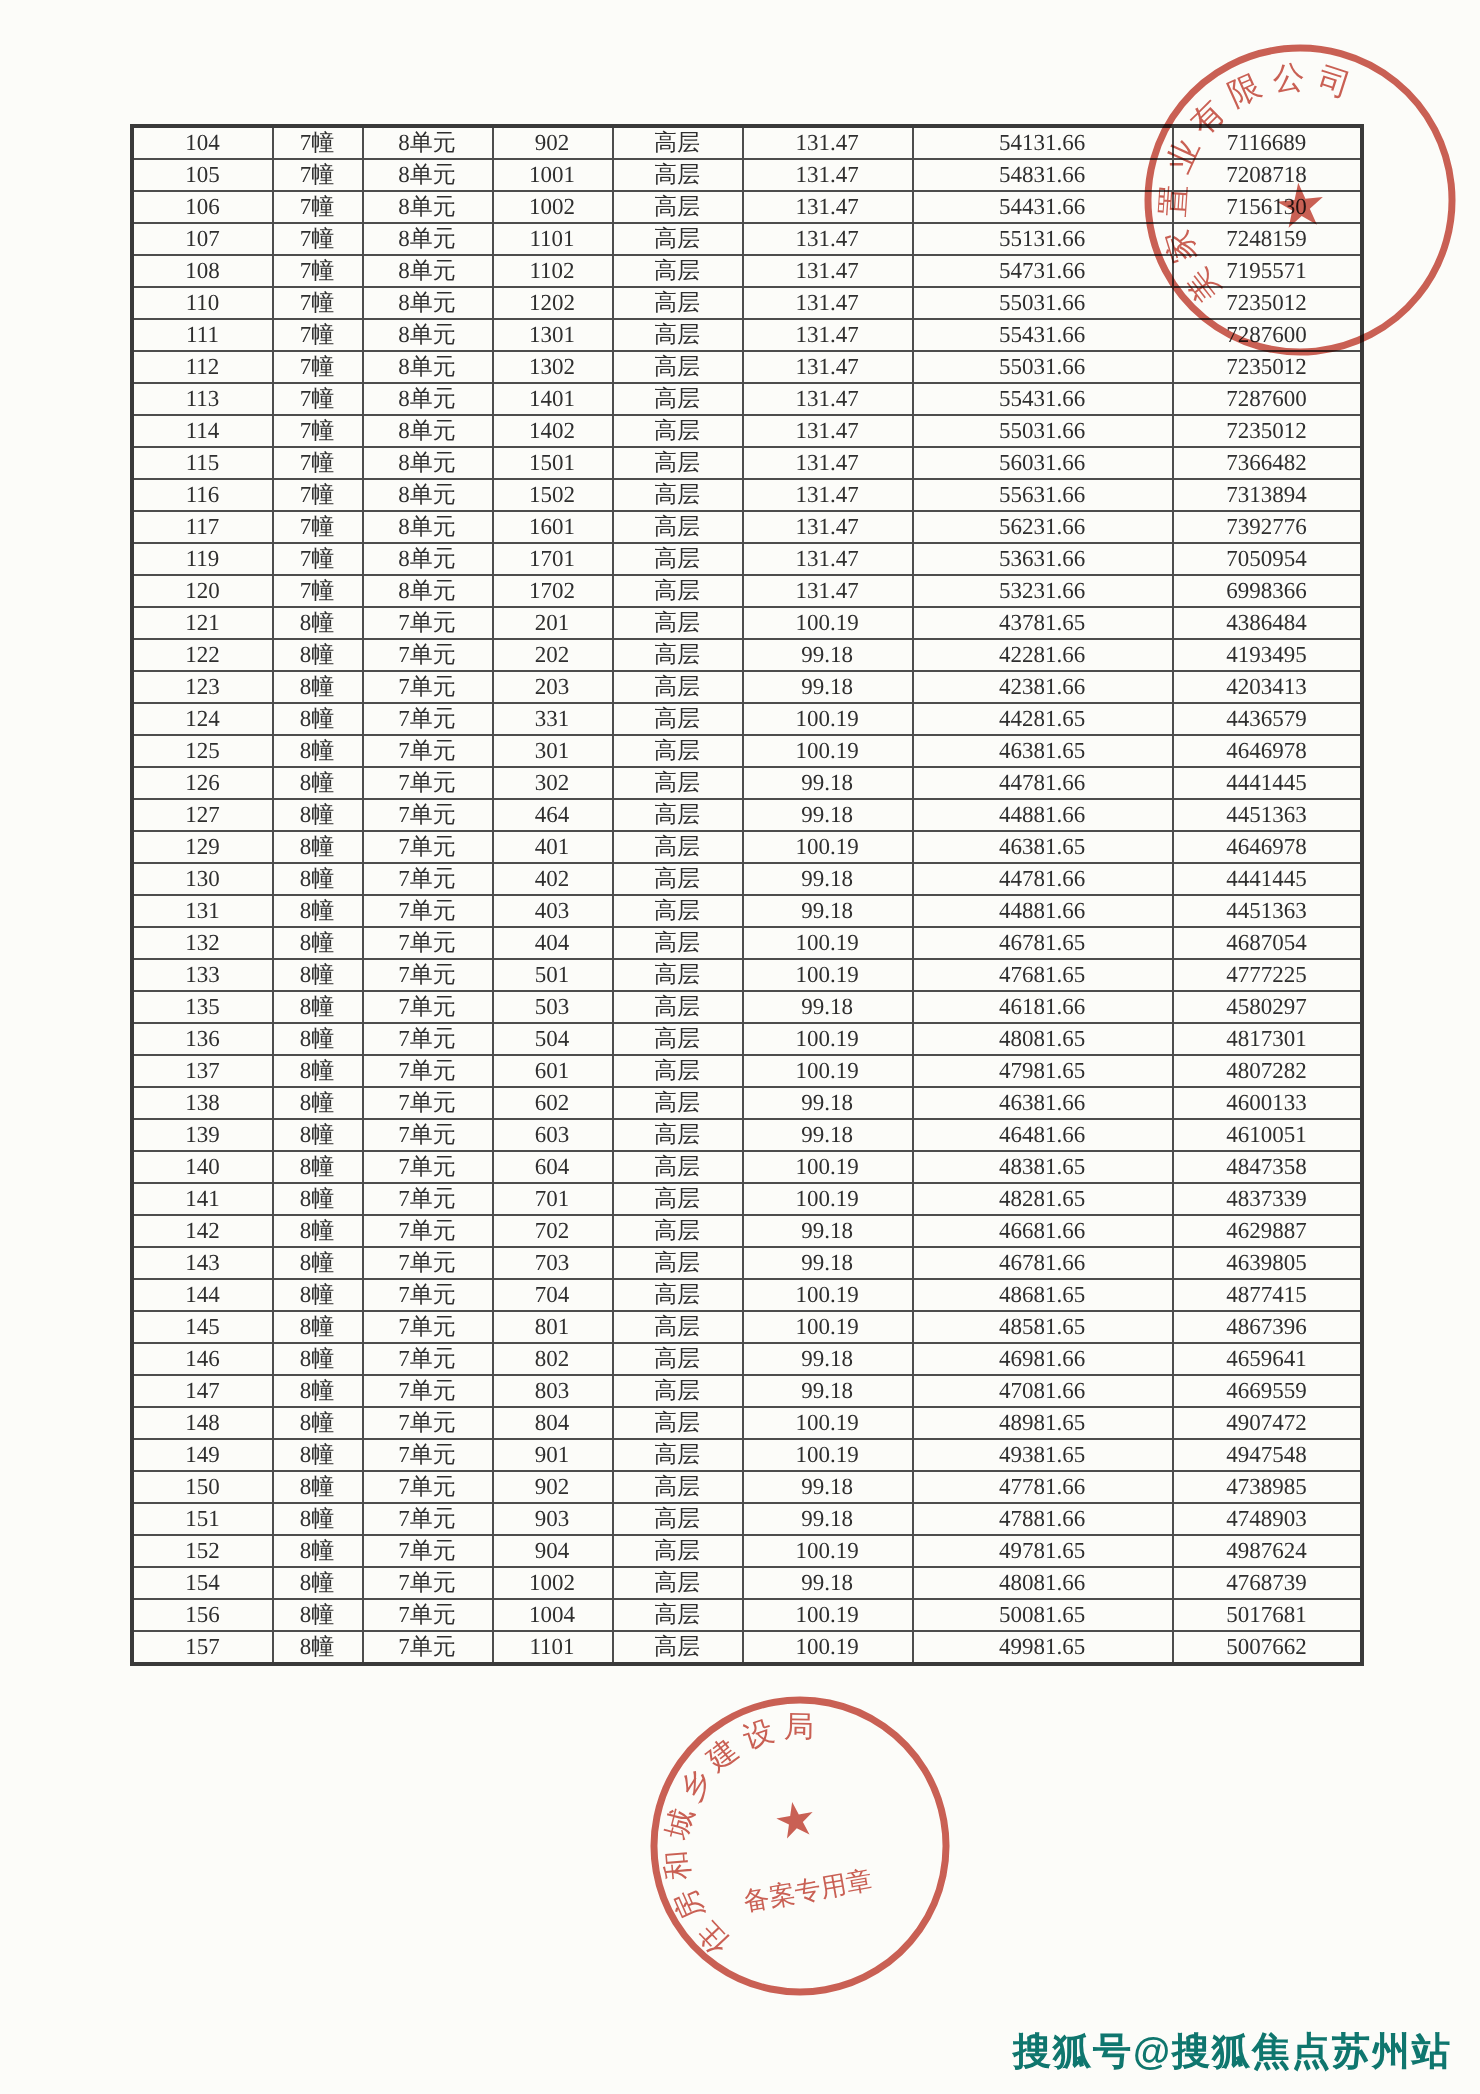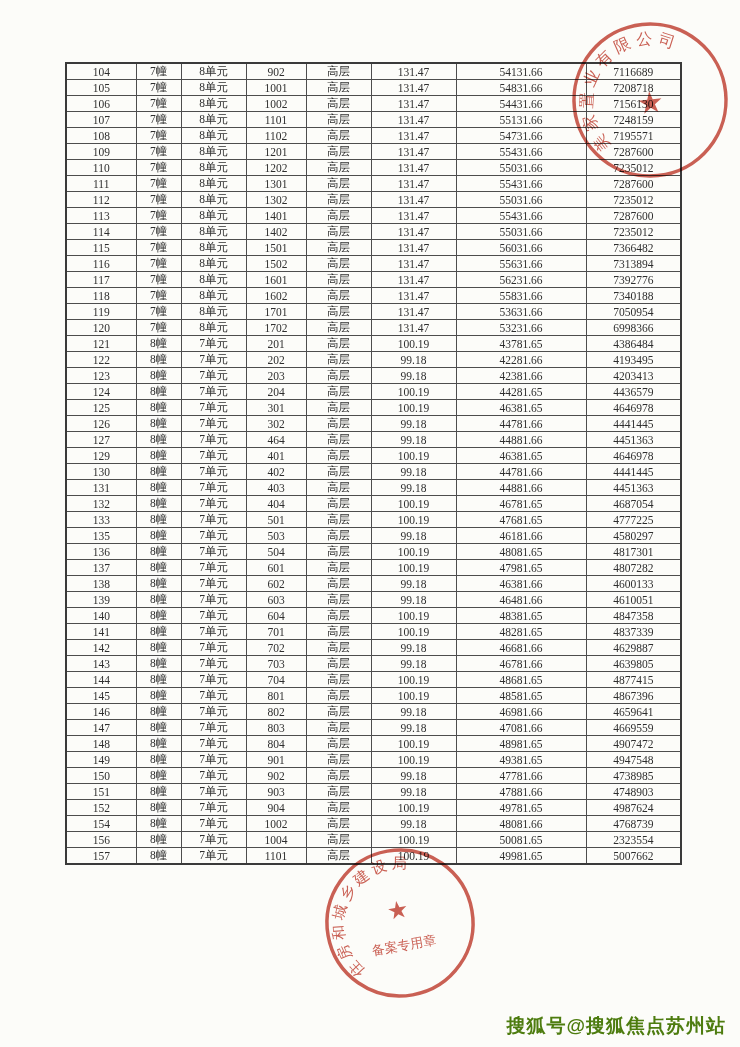--- a/index.html
+++ b/index.html
@@ -44,21 +44,21 @@
     pointer-events:none;
   }
   .stamp-1{left:563px;top:13px;transform:rotate(-6deg);}
   .stamp-2{left:315px;top:838px;transform:rotate(-10deg);}
   .watermark{
     position:absolute;
     right:14px;bottom:8px;
     font-family:"Liberation Sans","DejaVu Sans",sans-serif;
     font-weight:bold;
     font-size:19px;
-    color:#4d7c0f;
+    color:#0f766e;
     letter-spacing:1px;
   }
 </style>
 </head>
 <body>
 
 <div class="page">
 
   <table class="price-table">
     <colgroup>
@@ -116,80 +116,70 @@
           <td>108</td>
           <td>7幢</td>
           <td>8单元</td>
           <td>1102</td>
           <td>高层</td>
           <td>131.47</td>
           <td>54731.66</td>
           <td>7195571</td>
         </tr>
         <tr>
-          <td>109</td>
-          <td>7幢</td>
-          <td>8单元</td>
-          <td>1201</td>
+          <td>110</td>
+          <td>7幢</td>
+          <td>8单元</td>
+          <td>1202</td>
+          <td>高层</td>
+          <td>131.47</td>
+          <td>55031.66</td>
+          <td>7235012</td>
+        </tr>
+        <tr>
+          <td>111</td>
+          <td>7幢</td>
+          <td>8单元</td>
+          <td>1301</td>
           <td>高层</td>
           <td>131.47</td>
           <td>55431.66</td>
           <td>7287600</td>
         </tr>
         <tr>
-          <td>110</td>
-          <td>7幢</td>
-          <td>8单元</td>
-          <td>1202</td>
+          <td>112</td>
+          <td>7幢</td>
+          <td>8单元</td>
+          <td>1302</td>
           <td>高层</td>
           <td>131.47</td>
           <td>55031.66</td>
           <td>7235012</td>
         </tr>
         <tr>
-          <td>111</td>
-          <td>7幢</td>
-          <td>8单元</td>
-          <td>1301</td>
+          <td>113</td>
+          <td>7幢</td>
+          <td>8单元</td>
+          <td>1401</td>
           <td>高层</td>
           <td>131.47</td>
           <td>55431.66</td>
           <td>7287600</td>
         </tr>
         <tr>
-          <td>112</td>
-          <td>7幢</td>
-          <td>8单元</td>
-          <td>1302</td>
+          <td>114</td>
+          <td>7幢</td>
+          <td>8单元</td>
+          <td>1402</td>
           <td>高层</td>
           <td>131.47</td>
           <td>55031.66</td>
           <td>7235012</td>
         </tr>
         <tr>
-          <td>113</td>
-          <td>7幢</td>
-          <td>8单元</td>
-          <td>1401</td>
-          <td>高层</td>
-          <td>131.47</td>
-          <td>55431.66</td>
-          <td>7287600</td>
-        </tr>
-        <tr>
-          <td>114</td>
-          <td>7幢</td>
-          <td>8单元</td>
-          <td>1402</td>
-          <td>高层</td>
-          <td>131.47</td>
-          <td>55031.66</td>
-          <td>7235012</td>
-        </tr>
-        <tr>
           <td>115</td>
           <td>7幢</td>
           <td>8单元</td>
           <td>1501</td>
           <td>高层</td>
           <td>131.47</td>
           <td>56031.66</td>
           <td>7366482</td>
         </tr>
         <tr>
@@ -206,30 +196,20 @@
           <td>117</td>
           <td>7幢</td>
           <td>8单元</td>
           <td>1601</td>
           <td>高层</td>
           <td>131.47</td>
           <td>56231.66</td>
           <td>7392776</td>
         </tr>
         <tr>
-          <td>118</td>
-          <td>7幢</td>
-          <td>8单元</td>
-          <td>1602</td>
-          <td>高层</td>
-          <td>131.47</td>
-          <td>55831.66</td>
-          <td>7340188</td>
-        </tr>
-        <tr>
           <td>119</td>
           <td>7幢</td>
           <td>8单元</td>
           <td>1701</td>
           <td>高层</td>
           <td>131.47</td>
           <td>53631.66</td>
           <td>7050954</td>
         </tr>
         <tr>
@@ -269,21 +249,21 @@
           <td>203</td>
           <td>高层</td>
           <td>99.18</td>
           <td>42381.66</td>
           <td>4203413</td>
         </tr>
         <tr>
           <td>124</td>
           <td>8幢</td>
           <td>7单元</td>
-          <td>204</td>
+          <td>331</td>
           <td>高层</td>
           <td>100.19</td>
           <td>44281.65</td>
           <td>4436579</td>
         </tr>
         <tr>
           <td>125</td>
           <td>8幢</td>
           <td>7单元</td>
           <td>301</td>
@@ -553,21 +533,21 @@
           <td>4768739</td>
         </tr>
         <tr>
           <td>156</td>
           <td>8幢</td>
           <td>7单元</td>
           <td>1004</td>
           <td>高层</td>
           <td>100.19</td>
           <td>50081.65</td>
-          <td>2323554</td>
+          <td>5017681</td>
         </tr>
         <tr>
           <td>157</td>
           <td>8幢</td>
           <td>7单元</td>
           <td>1101</td>
           <td>高层</td>
           <td>100.19</td>
           <td>49981.65</td>
           <td>5007662</td>

